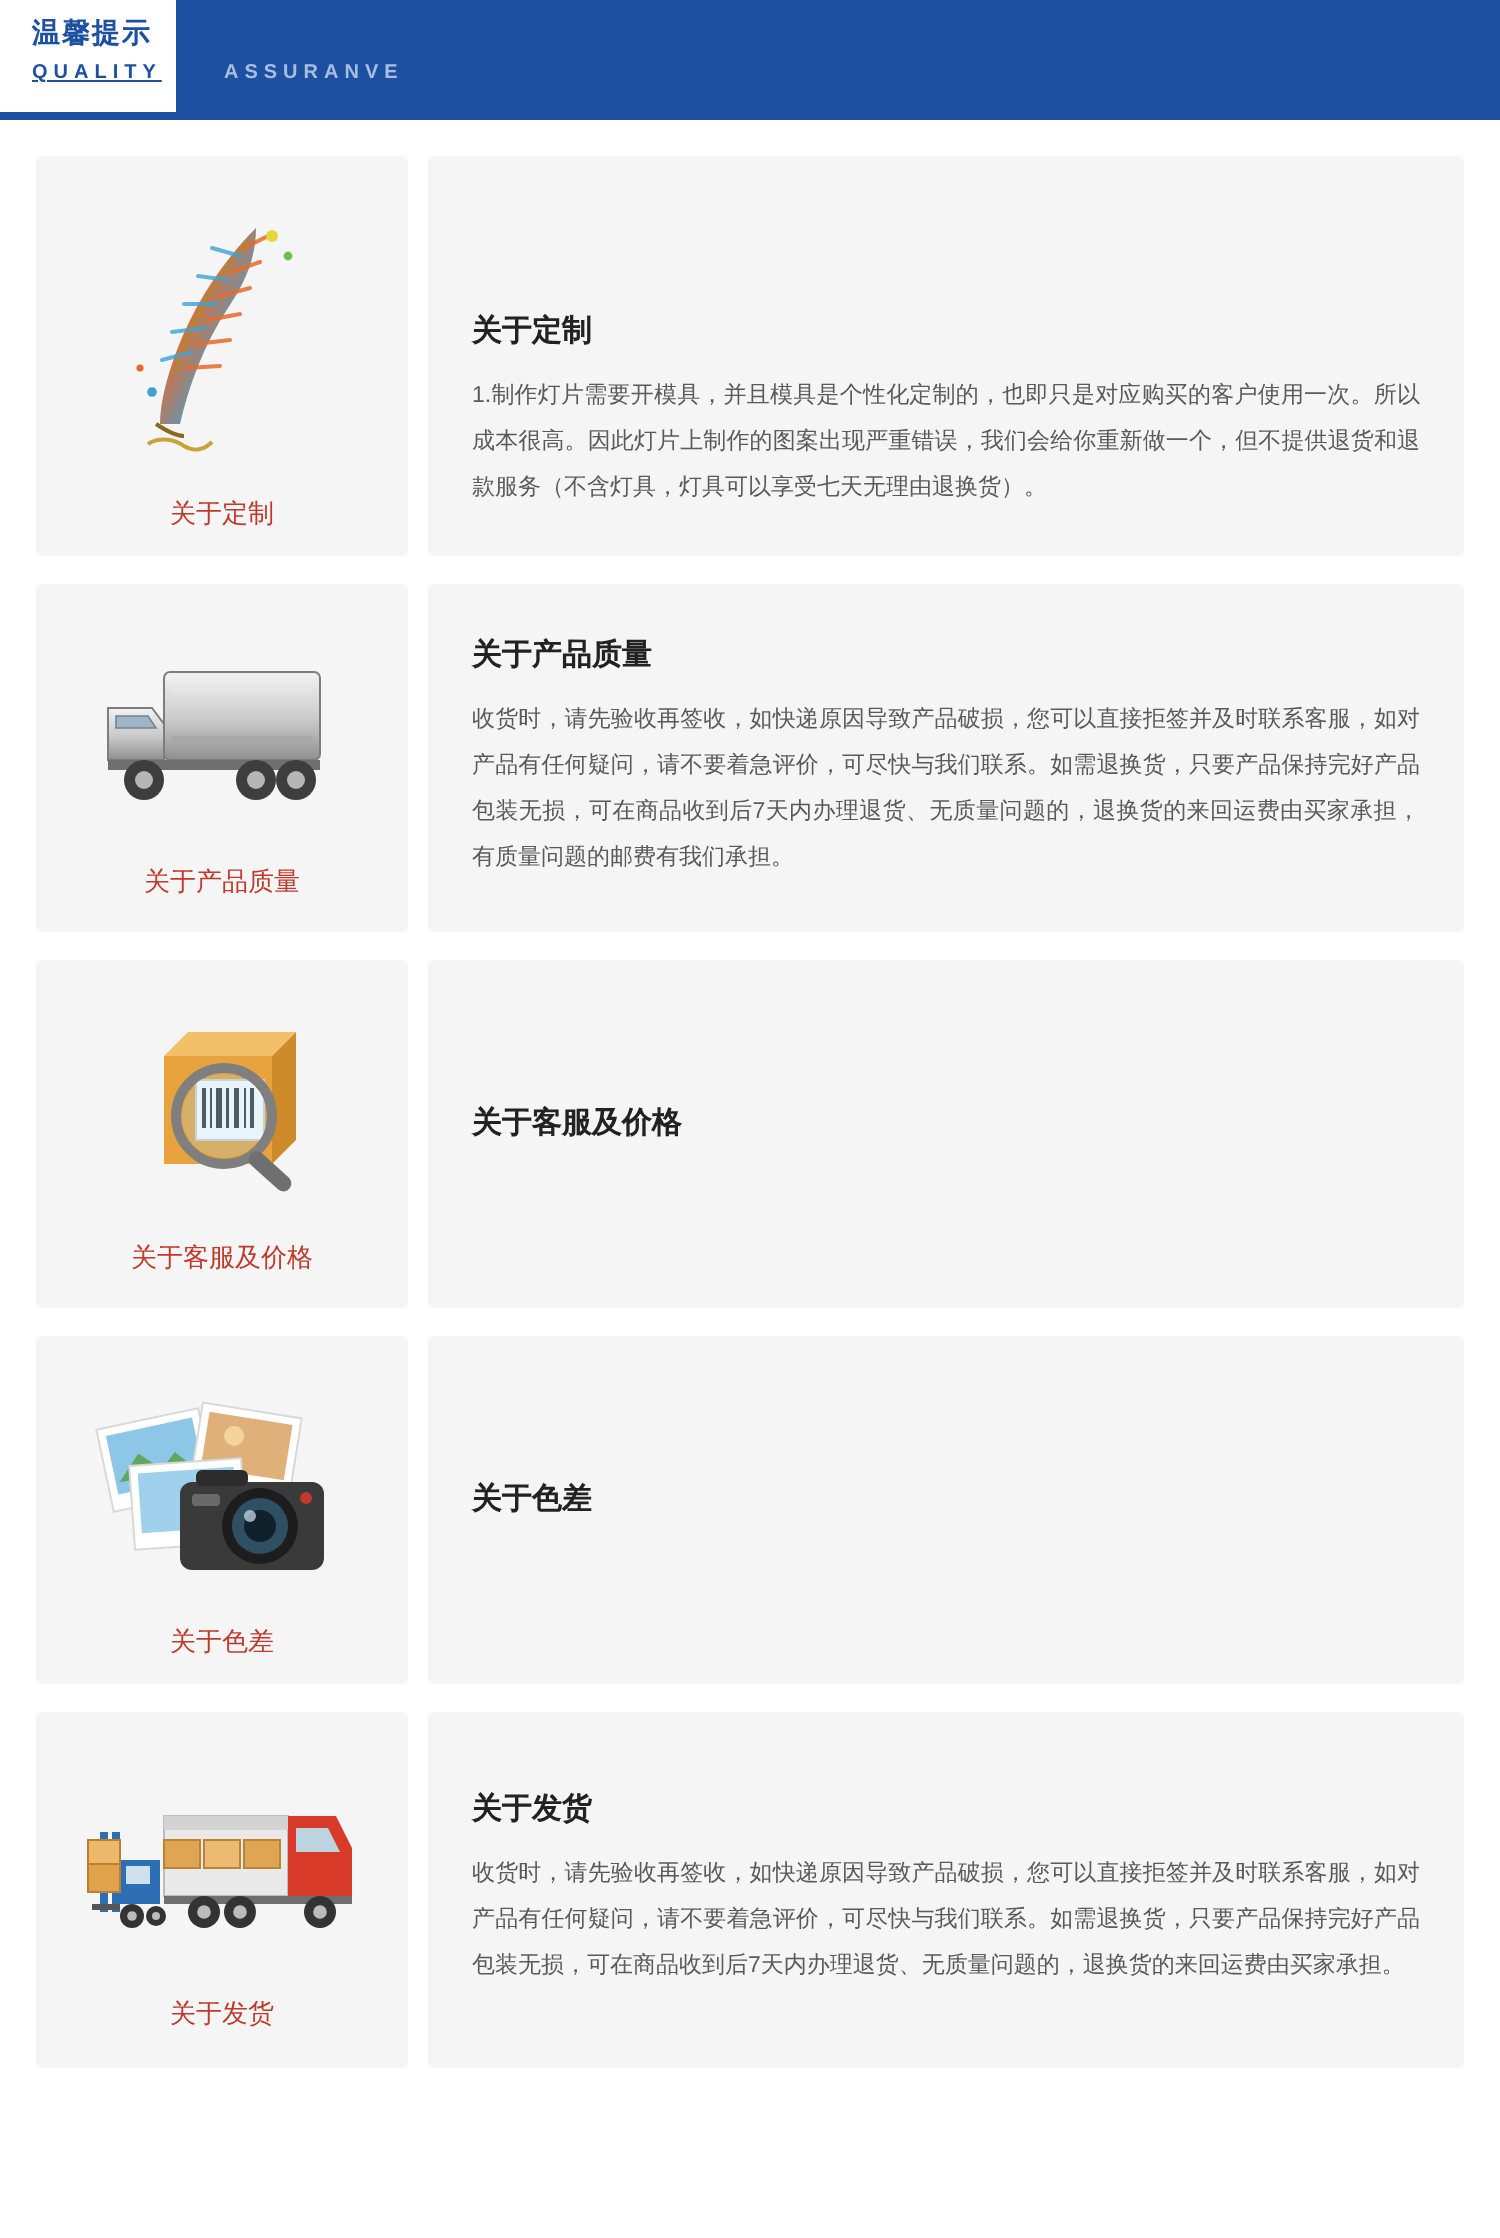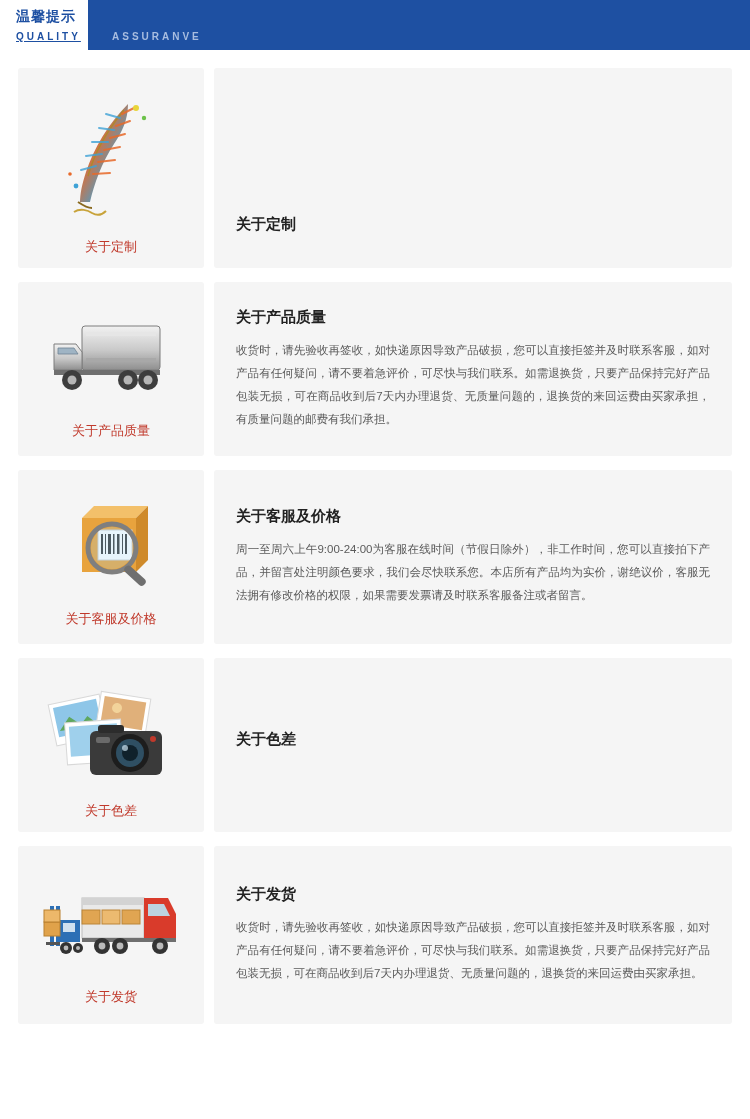--- a/index.html
+++ b/index.html
@@ -18,21 +18,21 @@
     position: relative;
     width: 750px;
     height: 1119px;
     background: #ffffff;
   }
 
   
   .banner {
     position: relative;
     width: 750px;
-    height: 50px;
+    height: 60px;
     background: #1e50a2;
     overflow: hidden;
   }
   .banner-left {
     position: absolute;
     left: 0;
     top: 0;
     width: 88px;
     height: 56px;
     background: #ffffff;
@@ -175,20 +175,21 @@
             <circle cx="40" cy="96" r="2.4" fill="#3fa2d6"></circle>
             <circle cx="34" cy="84" r="1.8" fill="#e86a2a"></circle>
             <path d="M42 112 C48 116 52 118 56 118" stroke="#8a6a20" stroke-width="2" fill="none"></path>
             <path d="M38 122 c6 -4 14 -2 18 1 c5 3 10 2 14 -2" stroke="#c8a33a" stroke-width="2" fill="none"></path>
           </svg>
         </div>
         <div class="thumb-caption">关于定制</div>
       </div>
       <div class="panel">
         <div class="panel-title">关于定制</div>
+        <div class="panel-para">1.制作灯片需要开模具，并且模具是个性化定制的，也即只是对应购买的客户使用一次。所以成本很高。因此灯片上制作的图案出现严重错误，我们会给你重新做一个，但不提供退货和退款服务（不含灯具，灯具可以享受七天无理由退换货）。</div>
       </div>
     </div>
 
     <div class="section s2">
       <div class="thumb">
         <div class="thumb-art">
           <svg width="150" height="110" viewBox="0 0 150 110">
             <defs>
               <linearGradient id="tk" x1="0" y1="0" x2="0" y2="1">
                 <stop offset="0%" stop-color="#f2f2f2"></stop>
@@ -237,21 +238,20 @@
             </g>
             <circle cx="76" cy="60" r="24" fill="none" stroke="#7f7f7f" stroke-width="5"></circle>
             <circle cx="76" cy="60" r="21" fill="#9fd3ef" opacity="0.25"></circle>
             <rect x="92" y="76" width="26" height="8" rx="4" transform="rotate(42 92 76)" fill="#6f6f6f"></rect>
           </svg>
         </div>
         <div class="thumb-caption">关于客服及价格</div>
       </div>
       <div class="panel">
         <div class="panel-title">关于客服及价格</div>
-        <div class="panel-para">周一至周六上午9:00-24:00为客服在线时间（节假日除外），非工作时间，您可以直接拍下产品，并留言处注明颜色要求，我们会尽快联系您。本店所有产品均为实价，谢绝议价，客服无法拥有修改价格的权限，如果需要发票请及时联系客服备注或者留言。</div>
       </div>
     </div>
 
     <div class="section s4">
       <div class="thumb">
         <div class="thumb-art">
           <svg width="150" height="125" viewBox="0 0 150 125">
             <g>
               <rect x="16" y="30" width="52" height="42" fill="#ffffff" stroke="#d8d8d8" transform="rotate(-12 42 51)"></rect>
               <rect x="20" y="34" width="44" height="30" fill="#8ec6e8" transform="rotate(-12 42 51)"></rect>

